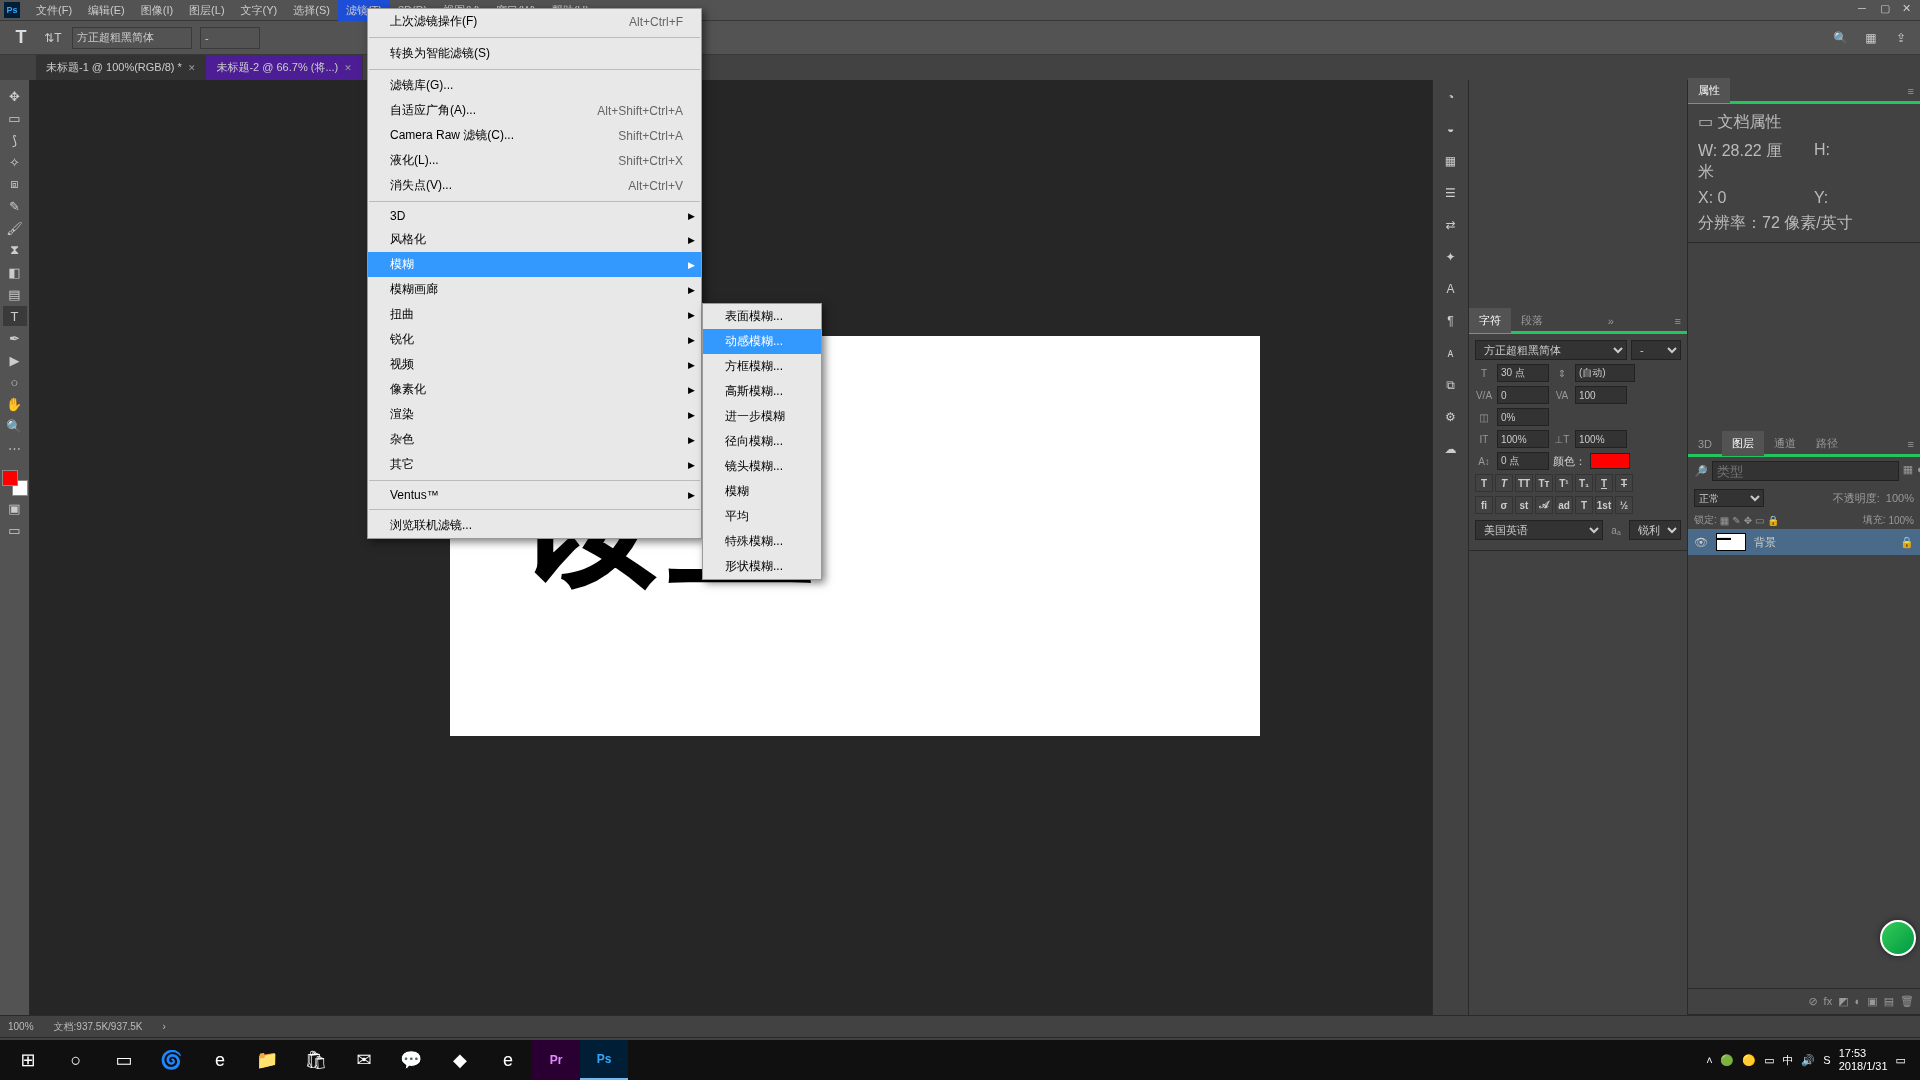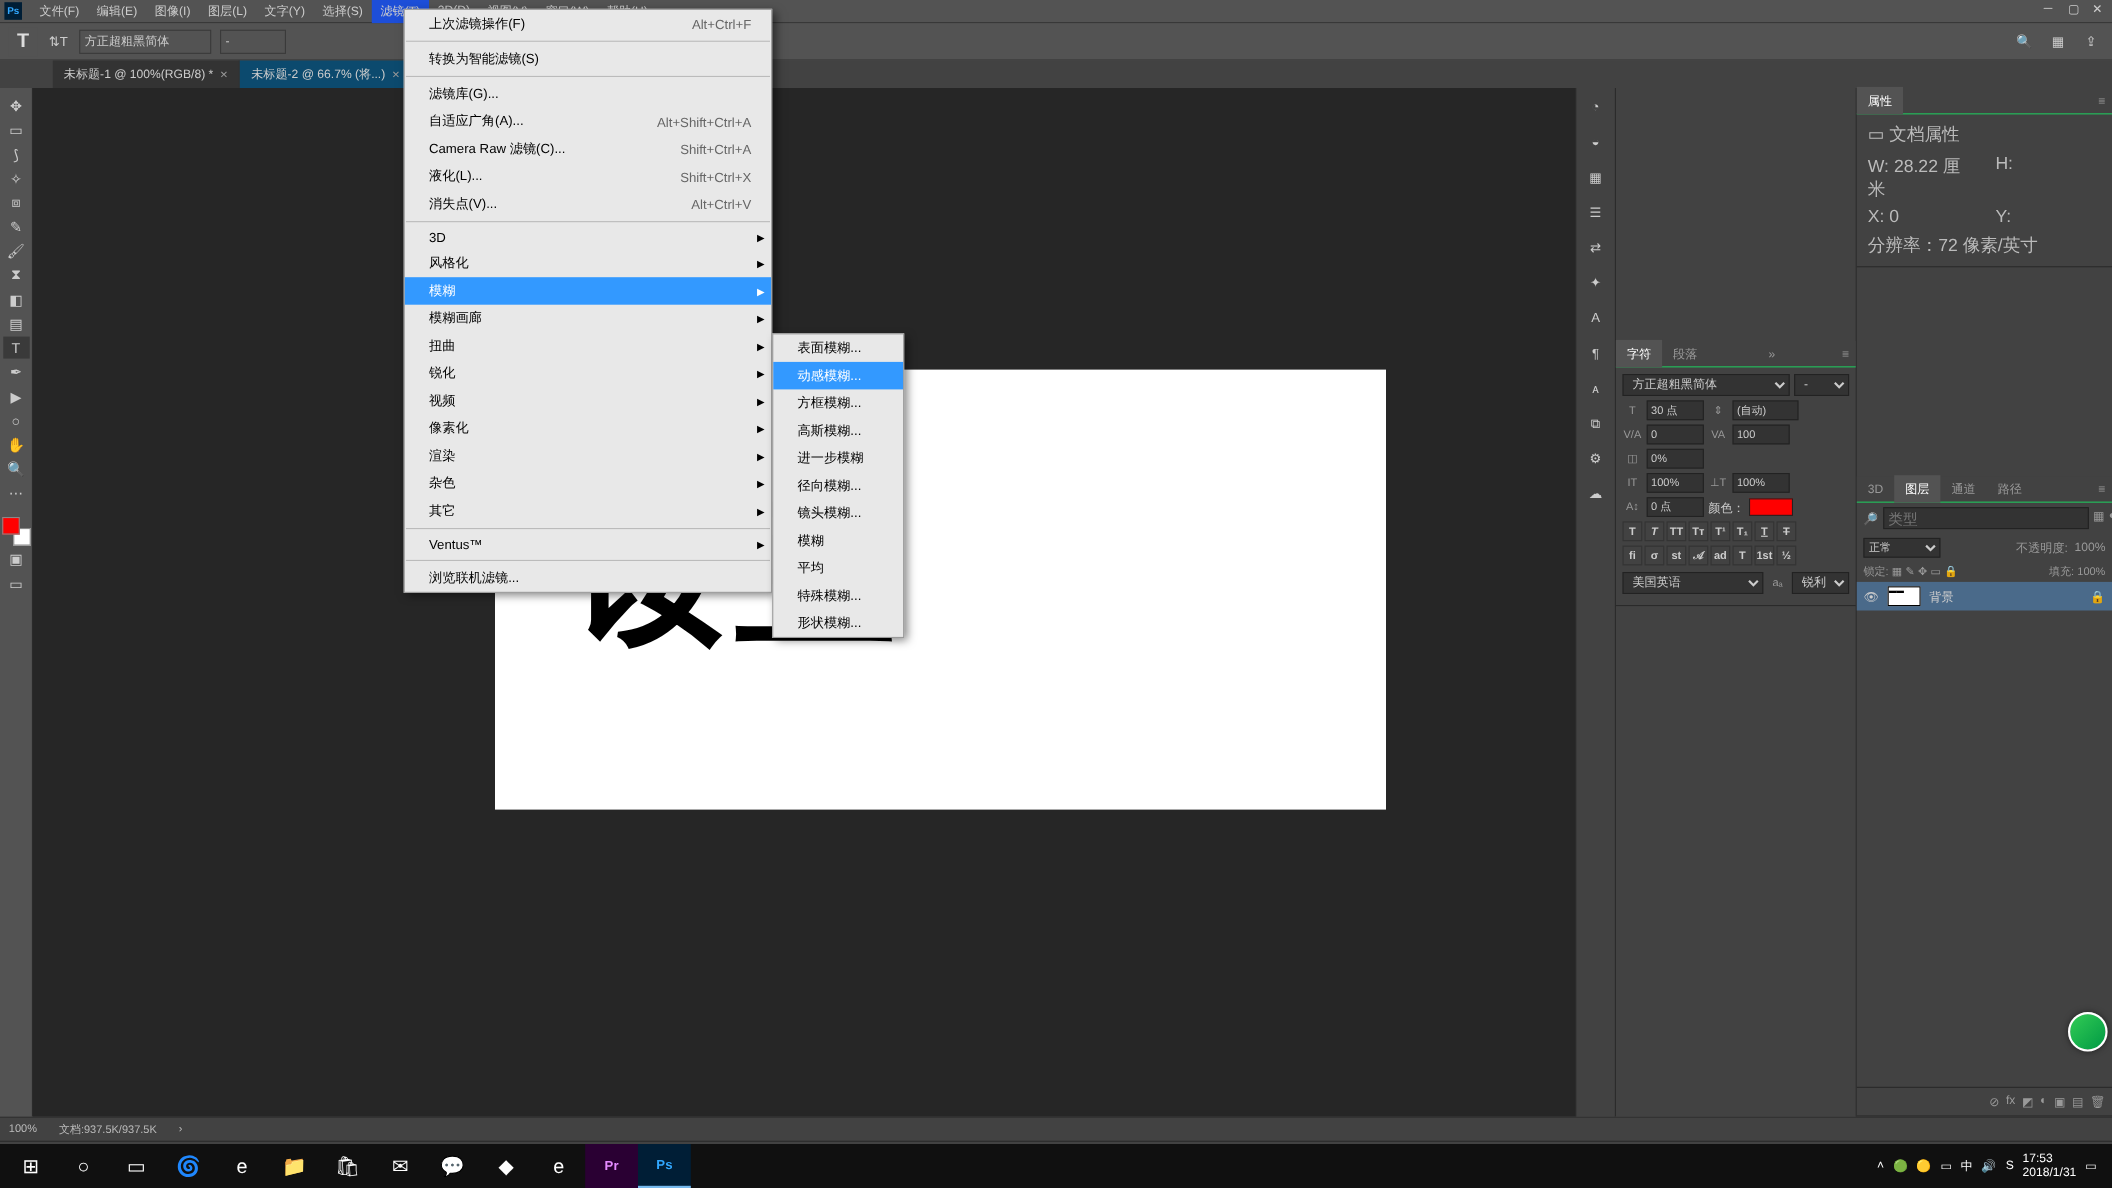--- a/index.html
+++ b/index.html
@@ -9,40 +9,40 @@
 .menubar .menu-item{padding:3px 8px;cursor:pointer}
 .menubar .menu-item.active{background:#1d4ed8}
 .window-controls{position:absolute;top:2px;right:4px;display:flex;gap:8px}
 .window-controls span{width:14px;height:14px;cursor:pointer}
 .optbar{height:35px;background:#535353;border-top:1px solid #383838;border-bottom:1px solid #383838;display:flex;align-items:center;padding:0 8px;gap:8px}
 .optbar .tool-preset{width:26px;height:26px;background:#535353;display:flex;align-items:center;justify-content:center;font-size:18px;font-weight:bold;color:#ddd}
 .optbar .font-select{width:120px;height:22px;background:#535353;border:1px solid #3a3a3a;color:#ccc;font-size:11px;padding:0 4px}
 .optbar .color-swatch{width:24px;height:18px;background:red;border:1px solid #222}
 .optbar .icon-btn{width:22px;height:22px;display:flex;align-items:center;justify-content:center;color:#ccc;cursor:pointer}
 .optbar .spacer{flex:1}
-.doc-tabs{height:25px;background:#424242;display:flex;align-items:flex-end;padding-left:48px;font-size:11px}
-.doc-tabs .tab{padding:5px 10px;background:#0c4a6e;color:#ccc;display:flex;align-items:center;gap:6px;border-right:1px solid #333}
+.doc-tabs{height:25px;background:#424242;display:flex;align-items:flex-end;padding-left:36px;font-size:11px}
+.doc-tabs .tab{padding:5px 10px;background:#4c1d95;color:#ccc;display:flex;align-items:center;gap:6px;border-right:1px solid #333}
 .doc-tabs .tab.active{background:#333}
 .doc-tabs .tab .close{color:#999;font-size:9px}
 .main{display:flex;height:935px}
 .toolbar{width:30px;background:#535353;border-right:1px solid #2a2a2a;display:flex;flex-direction:column;align-items:center;padding-top:6px;gap:2px}
 .toolbar .tool{width:24px;height:20px;display:flex;align-items:center;justify-content:center;cursor:pointer;color:#ccc;font-size:13px}
 .toolbar .tool.active{background:#3a3a3a}
 .toolbar .color-set{margin-top:10px;position:relative;width:26px;height:26px}
 .toolbar .fg{width:16px;height:16px;background:red;border:1px solid #888;position:absolute;top:0;left:0}
 .toolbar .bg{width:16px;height:16px;background:#fff;border:1px solid #888;position:absolute;bottom:0;right:0}
 .canvas-area{flex:1;background:#262626;position:relative;overflow:hidden}
 .canvas{position:absolute;left:420px;top:256px;width:810px;height:400px;background:#fff}
 .canvas .big-text{position:absolute;top:70px;left:60px;font-size:160px;font-weight:900;color:#000;letter-spacing:-8px;white-space:nowrap}
 .overlay-text{position:absolute;left:740px;top:180px;color:red;font-size:26px;font-weight:900;letter-spacing:2px}
 .collapsed-panels{width:36px;background:#424242;border-left:1px solid #2a2a2a;display:flex;flex-direction:column;align-items:center;padding-top:4px;gap:6px}
 .collapsed-panels .cp{width:28px;height:26px;display:flex;align-items:center;justify-content:center;color:#ccc;cursor:pointer}
 .mid-panels{width:220px;background:#424242;border-left:1px solid #2a2a2a;border-right:1px solid #2a2a2a;display:flex;flex-direction:column}
 .panel-group{border-bottom:1px solid #2a2a2a}
-.panel-tabs{height:24px;display:flex;align-items:center;background:#424242;font-size:11px;border-bottom:1px solid #22c55e}
+.panel-tabs{height:24px;display:flex;align-items:center;background:#424242;font-size:11px;border-bottom:3px solid #22c55e}
 .panel-tabs .ptab{padding:5px 10px;color:#999}
 .panel-tabs .ptab.active{color:#fff;background:#535353}
 .panel-tabs .menu-dots{margin-left:auto;padding:0 6px;color:#999}
 .panel-body{padding:6px 6px;font-size:11px}
 .char-row{display:flex;align-items:center;gap:4px;margin-bottom:4px}
 .char-row .sel{flex:1;height:20px;background:#333;border:1px solid #222;color:#ccc;padding:0 4px;font-size:11px}
 .char-row .num-input{width:52px;height:18px;background:#333;border:1px solid #222;color:#ccc;padding:0 3px;font-size:10px}
 .char-row .lbl{width:18px;color:#999;font-size:10px;text-align:center}
 .char-buttons{display:flex;gap:2px;margin-top:4px}
 .char-buttons .cb{width:18px;height:18px;border:1px solid #333;color:#ccc;display:flex;align-items:center;justify-content:center;font-size:10px;font-weight:bold}

